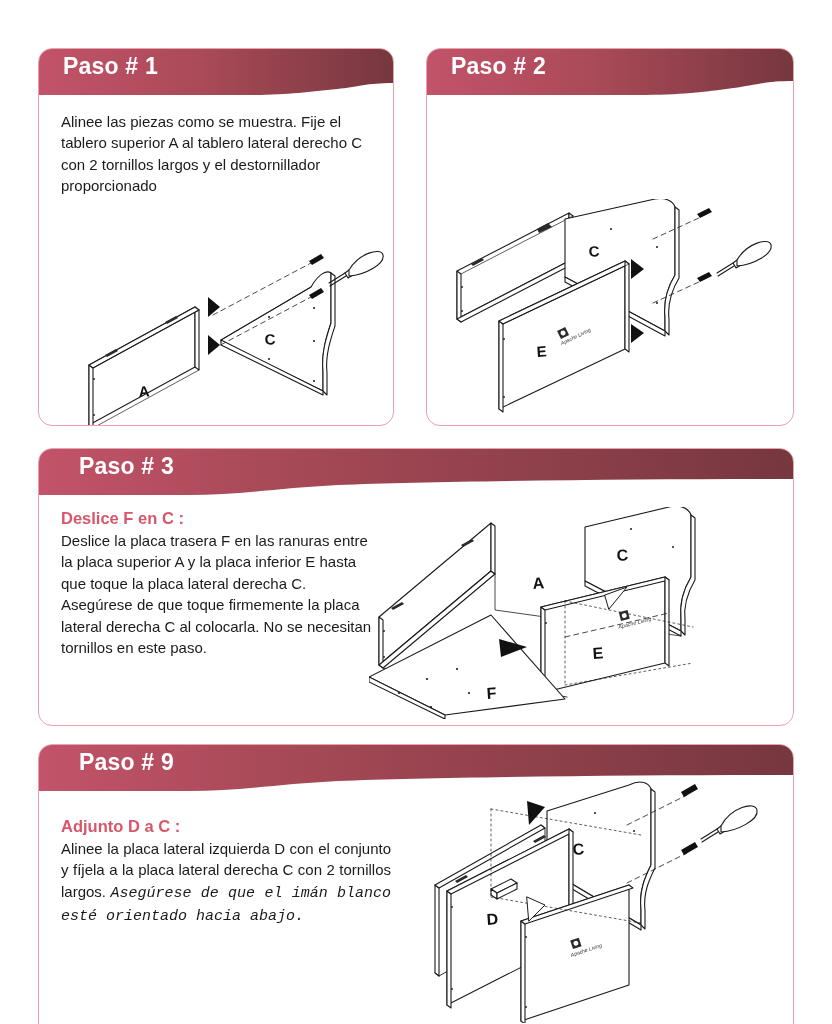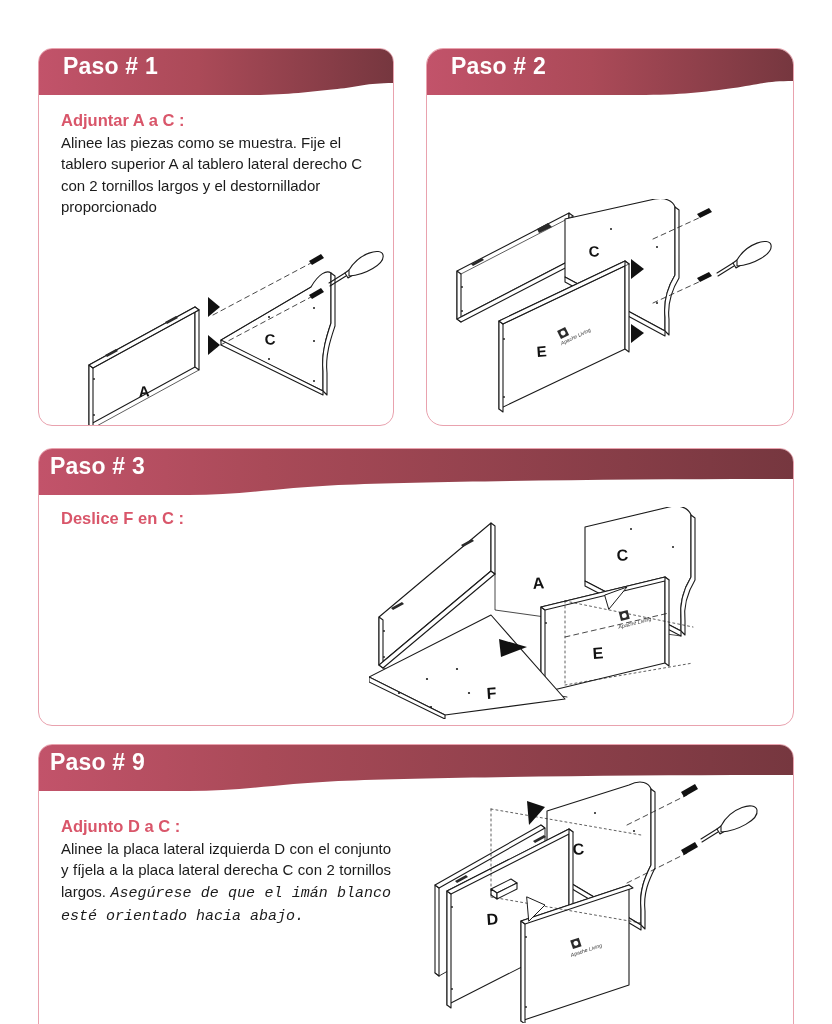--- a/index.html
+++ b/index.html
@@ -28,21 +28,21 @@
     position: absolute;
     box-sizing: border-box;
     background: #ffffff;
     border: 1.4px solid #e9a2ae;
     border-radius: 14px;
     overflow: hidden;
   }
 
   .card-row1 { top: 48px; height: 378px; }
   .card-a { left: 38px;  width: 356px; }
-  .card-b { left: 426px; width: 368px; border-radius: 17px; }
+  .card-b { left: 426px; width: 368px; }
   .card-c { left: 38px;  top: 448px; width: 756px; height: 278px; }
   .card-d { left: 38px;  top: 744px; width: 756px; height: 318px; }
 
   
   .band {
     position: absolute;
     left: 0;
     top: 0;
     width: 100%;
     height: 46px;
@@ -54,21 +54,21 @@
     position: absolute;
     left: 24px;
     top: 4px;
     font-size: 23px;
     font-weight: bold;
     color: #ffffff;
     letter-spacing: 0.2px;
     white-space: nowrap;
     z-index: 3;
   }
-  .card-c .band-label, .card-d .band-label { left: 11px; }
+  .card-c .band-label, .card-d .band-label { left: 40px; }
 
   
   .textblock {
     position: absolute;
     z-index: 2;
   }
   .heading {
     color: #d9566a;
     font-size: 16.5px;
     font-weight: bold;
@@ -116,21 +116,20 @@
             <stop offset="45%" stop-color="#ab4a58"></stop>
             <stop offset="100%" stop-color="#76373f"></stop>
           </linearGradient>
         </defs>
         <path d="M0,0 H356 V34 C330,34 320,38 300,40 C270,43 250,46 210,46 H0 Z" fill="url(#g1)"></path>
       </svg>
     </div>
     <div class="band-label">Paso # 1</div>
 
     <div class="textblock tb-a">
-      <p class="heading">Adjuntar A a C :</p>
       <p class="body">Alinee las piezas como se muestra. Fije el tablero superior A al tablero lateral derecho C con 2 tornillos largos y el destornillador proporcionado</p>
     </div>
 
     <div class="illus il-a">
       <svg viewBox="0 0 306 190" fill="none" stroke="#1a1a1a" stroke-width="1.1" stroke-linejoin="round" stroke-linecap="round">
 
         <g>
           <path d="M6,120 L112,62 L112,122 L6,180 Z" fill="#fff"></path>
           <path d="M6,120 L6,180 L10,183 L10,123 Z" fill="#fff"></path>
           <path d="M112,62 L112,122 L116,125 L116,65 Z" fill="#fff"></path>
@@ -269,20 +268,21 @@
             <stop offset="100%" stop-color="#76373f"></stop>
           </linearGradient>
         </defs>
         <path d="M0,0 H756 V30 C600,30 400,32 300,36 C240,39 200,46 150,46 H0 Z" fill="url(#g3)"></path>
       </svg>
     </div>
     <div class="band-label">Paso # 3</div>
 
     <div class="textblock tb-c">
       <p class="heading">Deslice F en C :</p>
+      <p class="body">Deslice la placa trasera F en las ranuras entre la placa superior A y la placa inferior E hasta que toque la placa lateral derecha C. Asegúrese de que toque firmemente la placa lateral derecha C al colocarla. No se necesitan tornillos en este paso.</p>
     </div>
 
     <div class="illus il-c">
       <svg viewBox="0 0 418 212" fill="none" stroke="#1a1a1a" stroke-width="1.1" stroke-linejoin="round" stroke-linecap="round">
 
         <g>
           <path d="M216,20 L300,0 C312,-3 320,2 322,8 L322,70 C316,80 310,94 312,112 L312,124 L216,74 Z" fill="#fff"></path>
           <path d="M322,8 L326,11 L326,73 C320,83 314,96 316,114 L316,128 L312,124 L312,112 C310,94 316,80 322,70 Z" fill="#fff"></path>
           <path d="M216,74 L216,79 L312,129 L312,124 Z" fill="#fff"></path>
           <circle cx="262" cy="22" r="1" fill="#1a1a1a" stroke="none"></circle>

